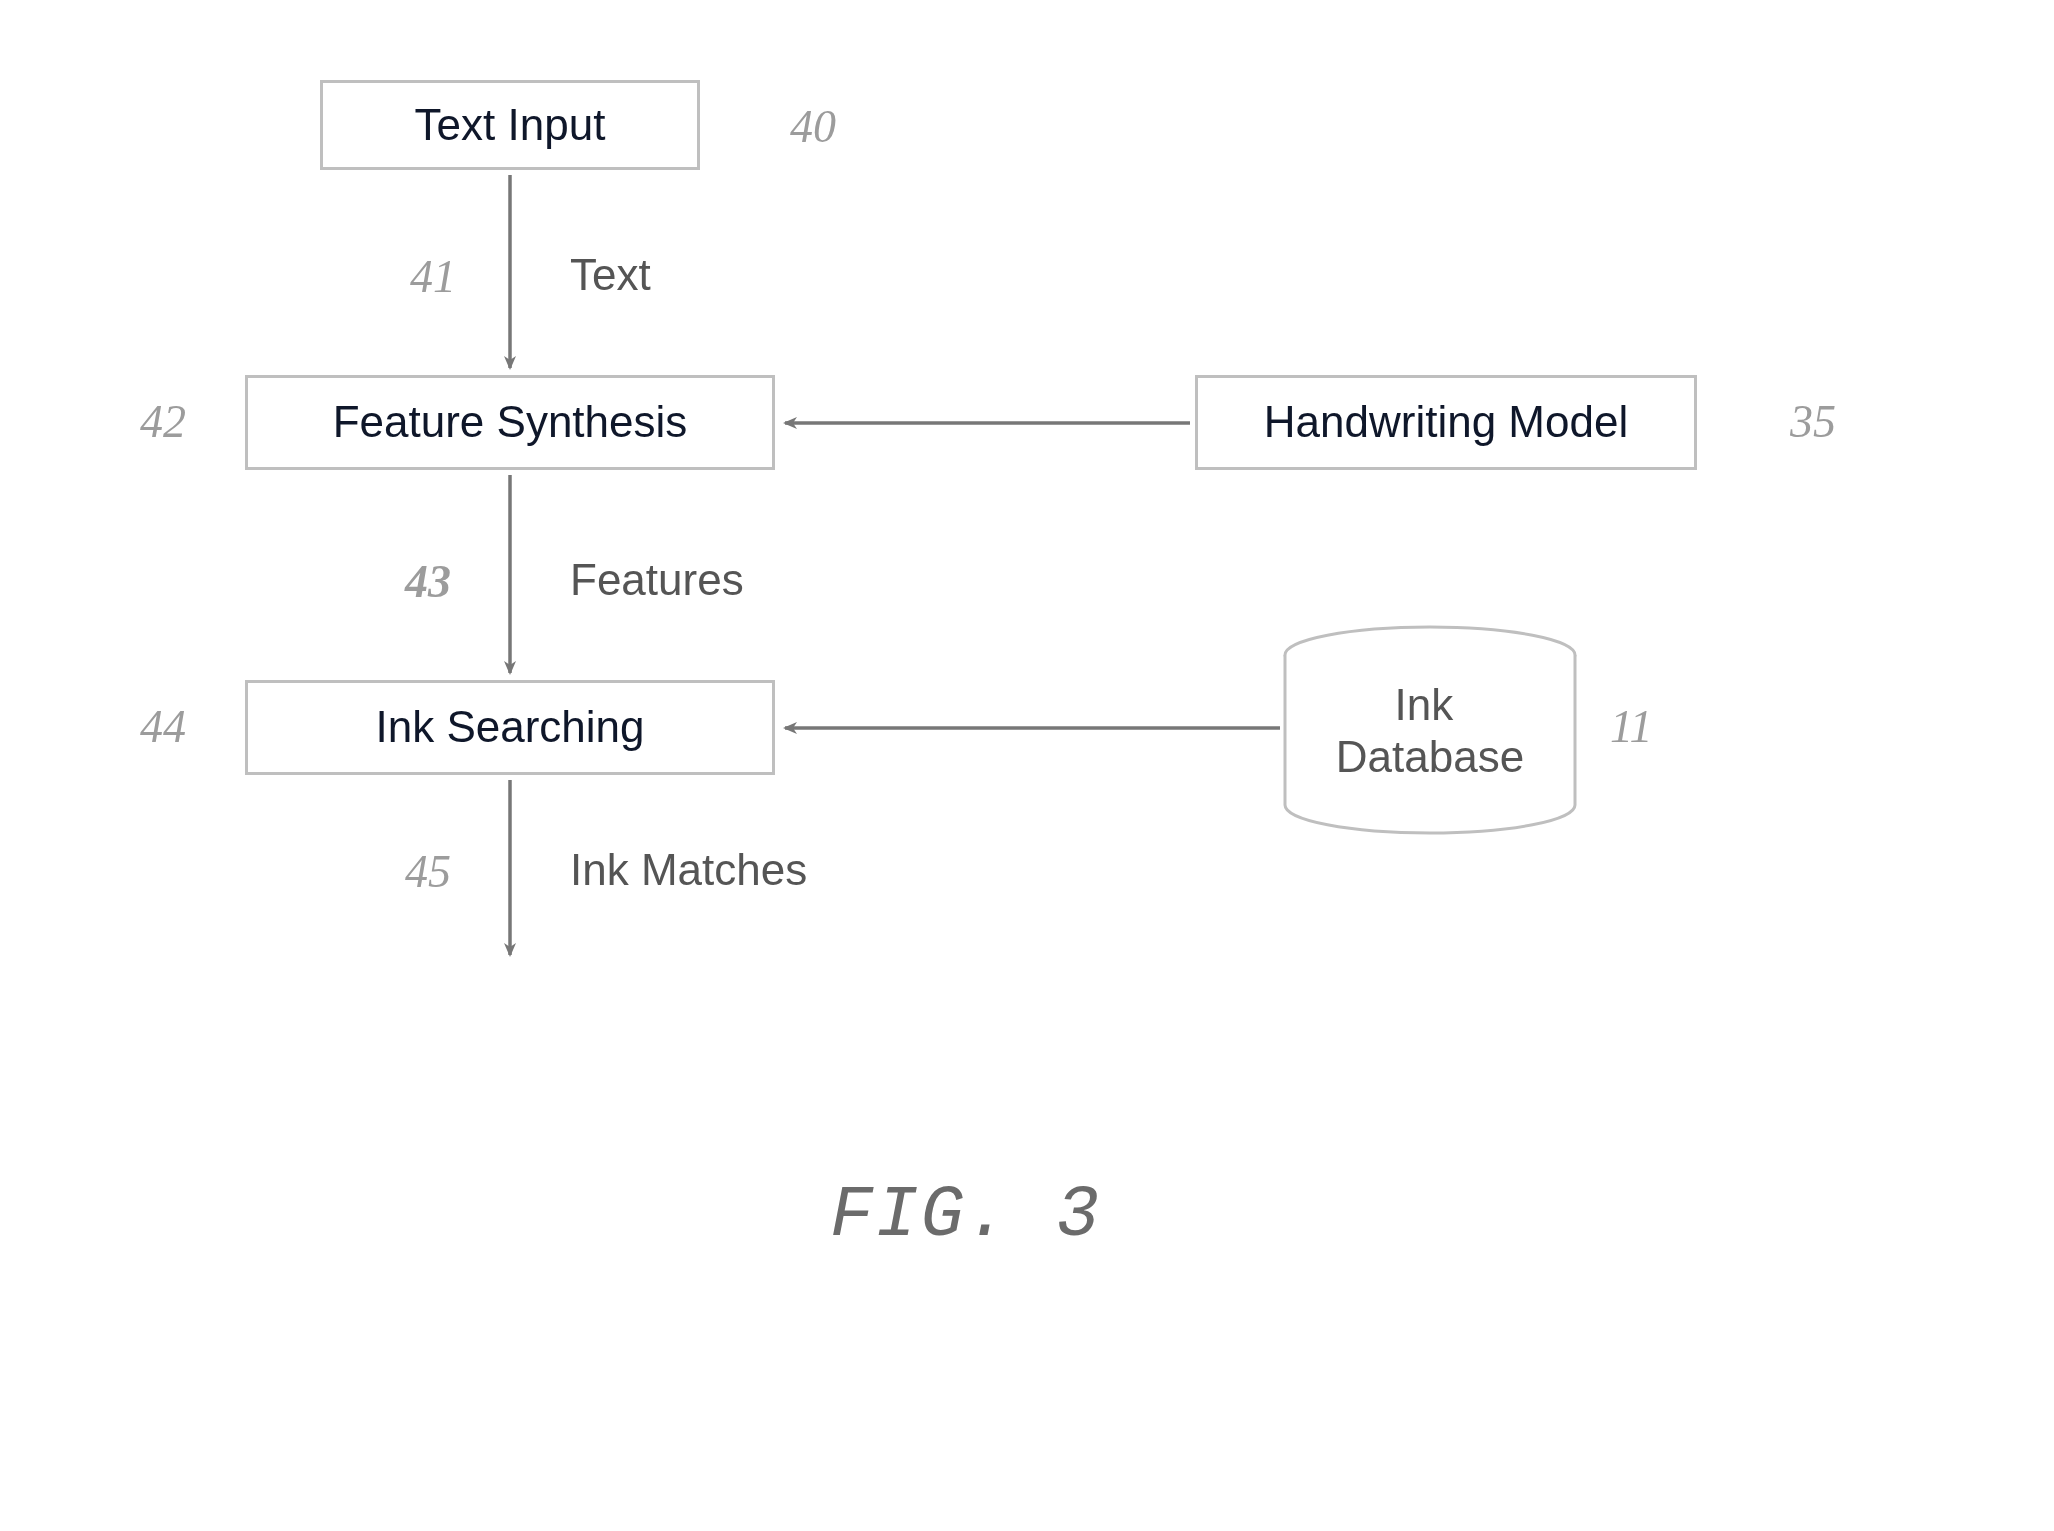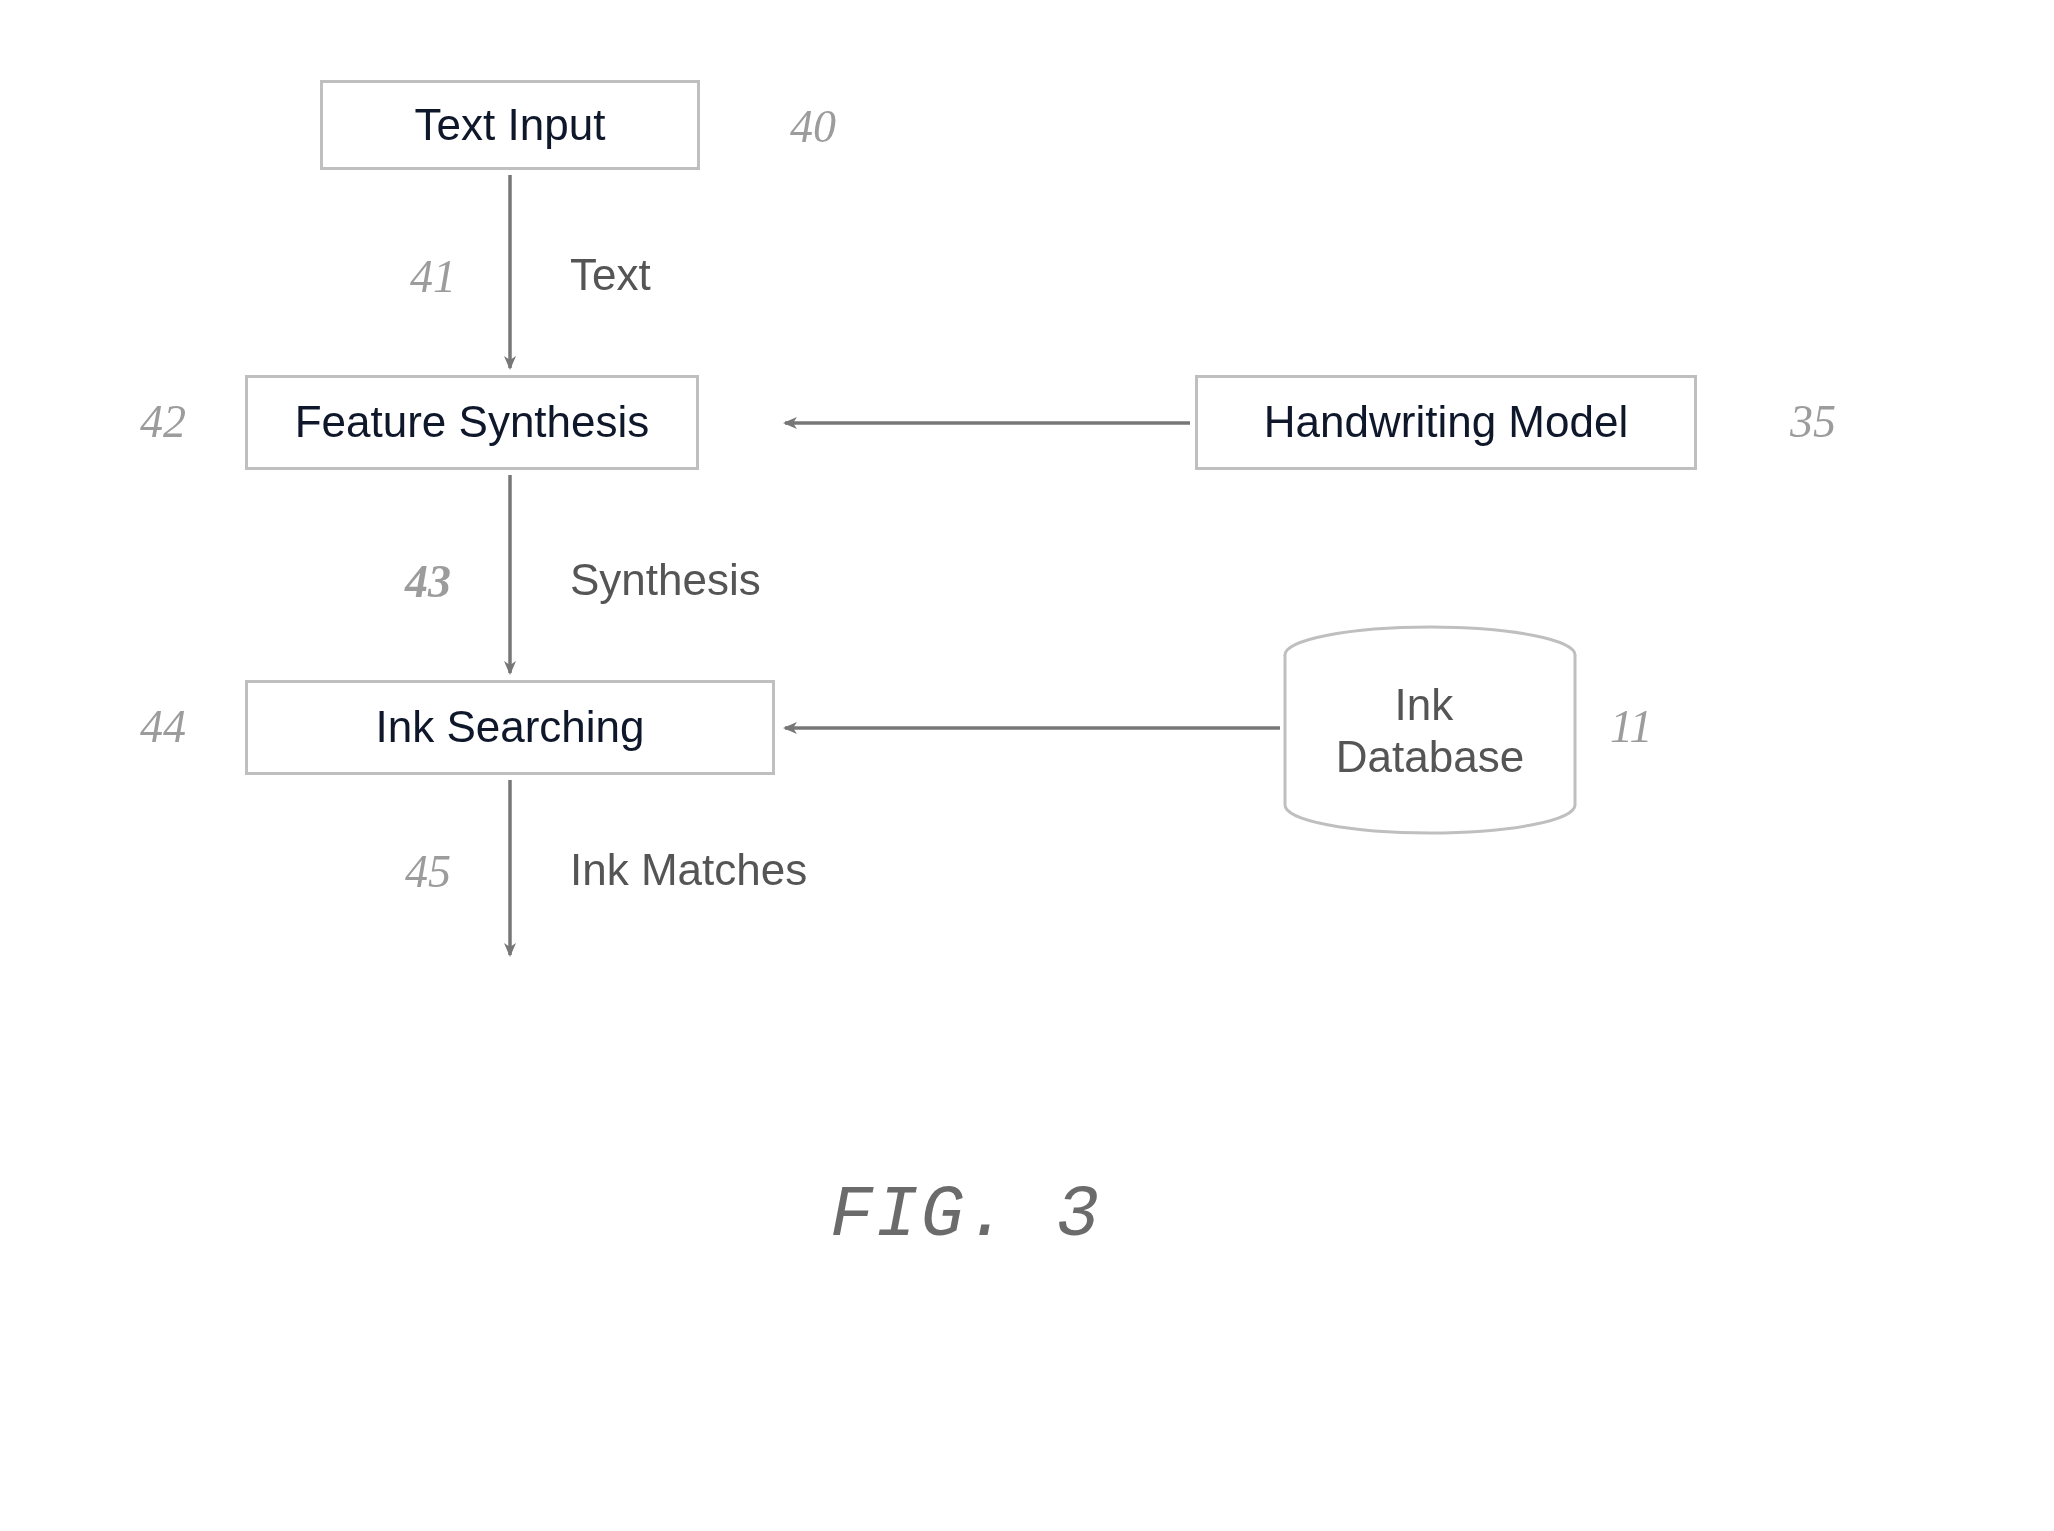--- a/index.html
+++ b/index.html
@@ -62,31 +62,31 @@
 <div class="stage">
 
   <div class="box" style="left:320px; top:80px; width:380px; height:90px;">
     <span>Text Input</span>
   </div>
   <div class="ref" style="left:790px; top:100px;">40</div>
 
   <div class="edge-label" style="left:570px; top:250px;">Text</div>
   <div class="ref" style="left:410px; top:250px;">41</div>
 
-  <div class="box" style="left:245px; top:375px; width:454px; height:95px;">
+  <div class="box" style="left:245px; top:375px; width:530px; height:95px;">
     <span>Feature Synthesis</span>
   </div>
   <div class="ref" style="left:140px; top:395px;text-align:right;">42</div>
 
   <div class="box" style="left:1195px; top:375px; width:502px; height:95px;">
     <span>Handwriting Model</span>
   </div>
   <div class="ref" style="left:1790px; top:395px;">35</div>
 
-  <div class="edge-label" style="left:570px; top:555px;">Synthesis</div>
+  <div class="edge-label" style="left:570px; top:555px;">Features</div>
   <div class="ref" style="left:405px; top:555px;font-weight:bold;">43</div>
 
   <div class="box" style="left:245px; top:680px; width:530px; height:95px;">
     <span>Ink Searching</span>
   </div>
   <div class="ref" style="left:140px; top:700px;">44</div>
 
   <div class="ref" style="left:1610px; top:700px;">11</div>
 
   <div class="edge-label" style="left:570px; top:845px;">Ink Matches</div>

